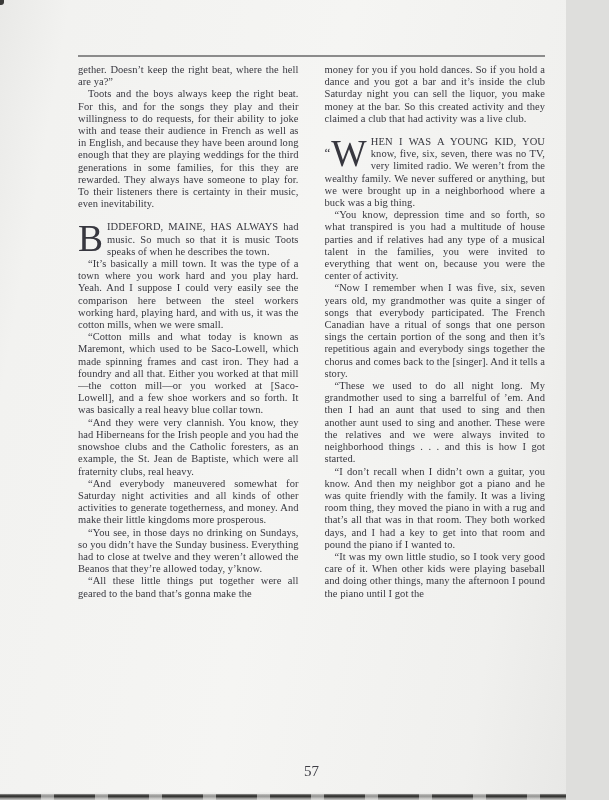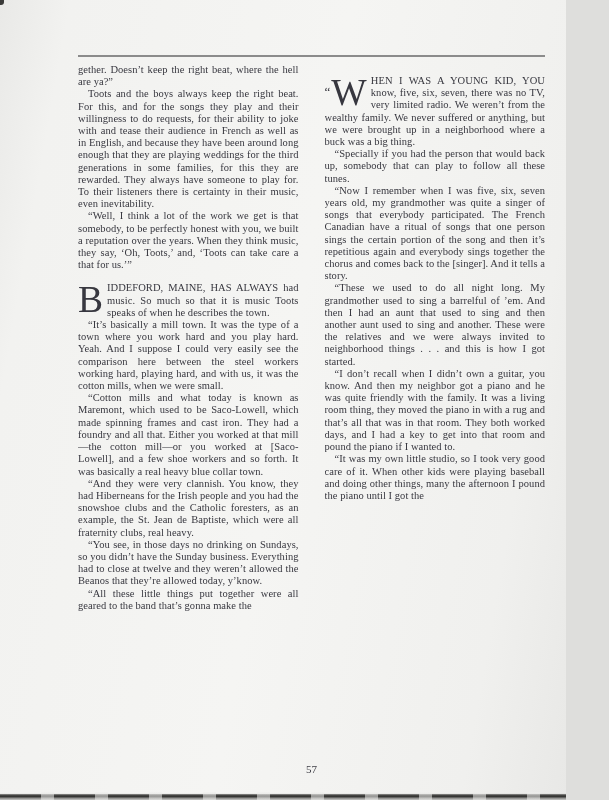--- a/index.html
+++ b/index.html
@@ -55,21 +55,21 @@
   .dc-quote {
     font-size: 13px;
     position: relative;
     top: -9px;
     margin-right: 1px;
   }
   .page-number {
     position: absolute; top: 763px; left: 78px;
     width: 467px;
     text-align: center;
-    font-size: 11px;
+    font-size: 15px;
     color: #3c3c44;
   }
   .scan-streak {
     position: absolute; left: 0; top: 792px;
     width: 609px; height: 8px;
     background:
       repeating-linear-gradient(90deg, rgba(238,238,236,0) 0 41px, rgba(238,238,236,0.55) 41px 54px),
       linear-gradient(180deg, rgba(0,0,0,0) 0%, rgba(0,0,0,0) 18%, #4c4c4a 36%, #343432 58%, #8f8f8d 78%, #c9c9c7 100%);
   }
 </style>
@@ -80,32 +80,33 @@
 
   <div class="corner-speck"></div>
 
   <div class="top-rule"></div>
 
   <div class="text-block">
 
     <div class="column">
       <p class="para">gether. Doesn’t keep the right beat, where the hell are ya?”</p>
       <p class="para indent">Toots and the boys always keep the right beat. For this, and for the songs they play and their willingness to do requests, for their ability to joke with and tease their audience in French as well as in English, and because they have been around long enough that they are playing weddings for the third generations in some families, for this they are rewarded. They always have someone to play for. To their listeners there is certainty in their music, even inevitability.</p>
-      <p class="para indent">“Well, I think a lot of the work we get is that somebody, to be perfectly honest with you, we built a reputation over the years. When they think music, they say, ‘Oh, Toots,’ and, ‘Toots can take care a that for us.’”</p>
       <p class="para section"><span class="dropcap-wrap"><span class="dc-letter">B</span></span><span>IDDEFORD, MAINE, HAS ALWAYS had music. So much so that it is music Toots speaks of when he describes the town.</span></p>
       <p class="para indent">“It’s basically a mill town. It was the type of a town where you work hard and you play hard. Yeah. And I suppose I could very easily see the comparison here between the steel workers working hard, playing hard, and with us, it was the cotton mills, when we were small.</p>
       <p class="para indent">“Cotton mills and what today is known as Maremont, which used to be Saco-Lowell, which made spinning frames and cast iron. They had a foundry and all that. Either you worked at that mill—the cotton mill—or you worked at [Saco-Lowell], and a few shoe workers and so forth. It was basically a real heavy blue collar town.</p>
       <p class="para indent">“And they were very clannish. You know, they had Hiberneans for the Irish people and you had the snowshoe clubs and the Catholic foresters, as an example, the St. Jean de Baptiste, which were all fraternity clubs, real heavy.</p>
+      <p class="para indent">“And everybody maneuvered somewhat for Saturday night activities and all kinds of other activities to generate togetherness, and money. And make their little kingdoms more prosperous.</p>
       <p class="para indent">“You see, in those days no drinking on Sundays, so you didn’t have the Sunday business. Everything had to close at twelve and they weren’t allowed the Beanos that they’re allowed today, y’know.</p>
       <p class="para indent">“All these little things put together were all geared to the band that’s gonna make the</p>
     </div>
 
     <div class="column">
+      <p class="para">money for you if you hold dances. So if you hold a dance and you got a bar and it’s inside the club Saturday night you can sell the liquor, you make money at the bar. So this created activity and they claimed a club that had activity was a live club.</p>
       <p class="para section"><span class="dropcap-wrap"><span class="dc-quote">“</span><span class="dc-letter">W</span></span><span>HEN I WAS A YOUNG KID, YOU know, five, six, seven, there was no TV, very limited radio. We weren’t from the wealthy family. We never suffered or anything, but we were brought up in a neighborhood where a buck was a big thing.</span></p>
-      <p class="para indent">“Specially if you had the person that would back up, somebody that can play to follow all these tunes.</p>
+      <p class="para indent">“You know, depression time and so forth, so what transpired is you had a multitude of house parties and if relatives had any type of a musical talent in the families, you were invited to everything that went on, because you were the center of activity.</p>
       <p class="para indent">“Now I remember when I was five, six, seven years old, my grandmother was quite a singer of songs that everybody participated. The French Canadian have a ritual of songs that one person sings the certain portion of the song and then it’s repetitious again and everybody sings together the chorus and comes back to the [singer]. And it tells a story.</p>
       <p class="para indent">“These we used to do all night long. My grandmother used to sing a barrelful of ’em. And then I had an aunt that used to sing and then another aunt used to sing and another. These were the relatives and we were always invited to neighborhood things . . . and this is how I got started.</p>
       <p class="para indent">“I don’t recall when I didn’t own a guitar, you know. And then my neighbor got a piano and he was quite friendly with the family. It was a living room thing, they moved the piano in with a rug and that’s all that was in that room. They both worked days, and I had a key to get into that room and pound the piano if I wanted to.</p>
       <p class="para indent">“It was my own little studio, so I took very good care of it. When other kids were playing baseball and doing other things, many the afternoon I pound the piano until I got the</p>
     </div>
 
   </div>
 
   <div class="page-number">57</div>
 

